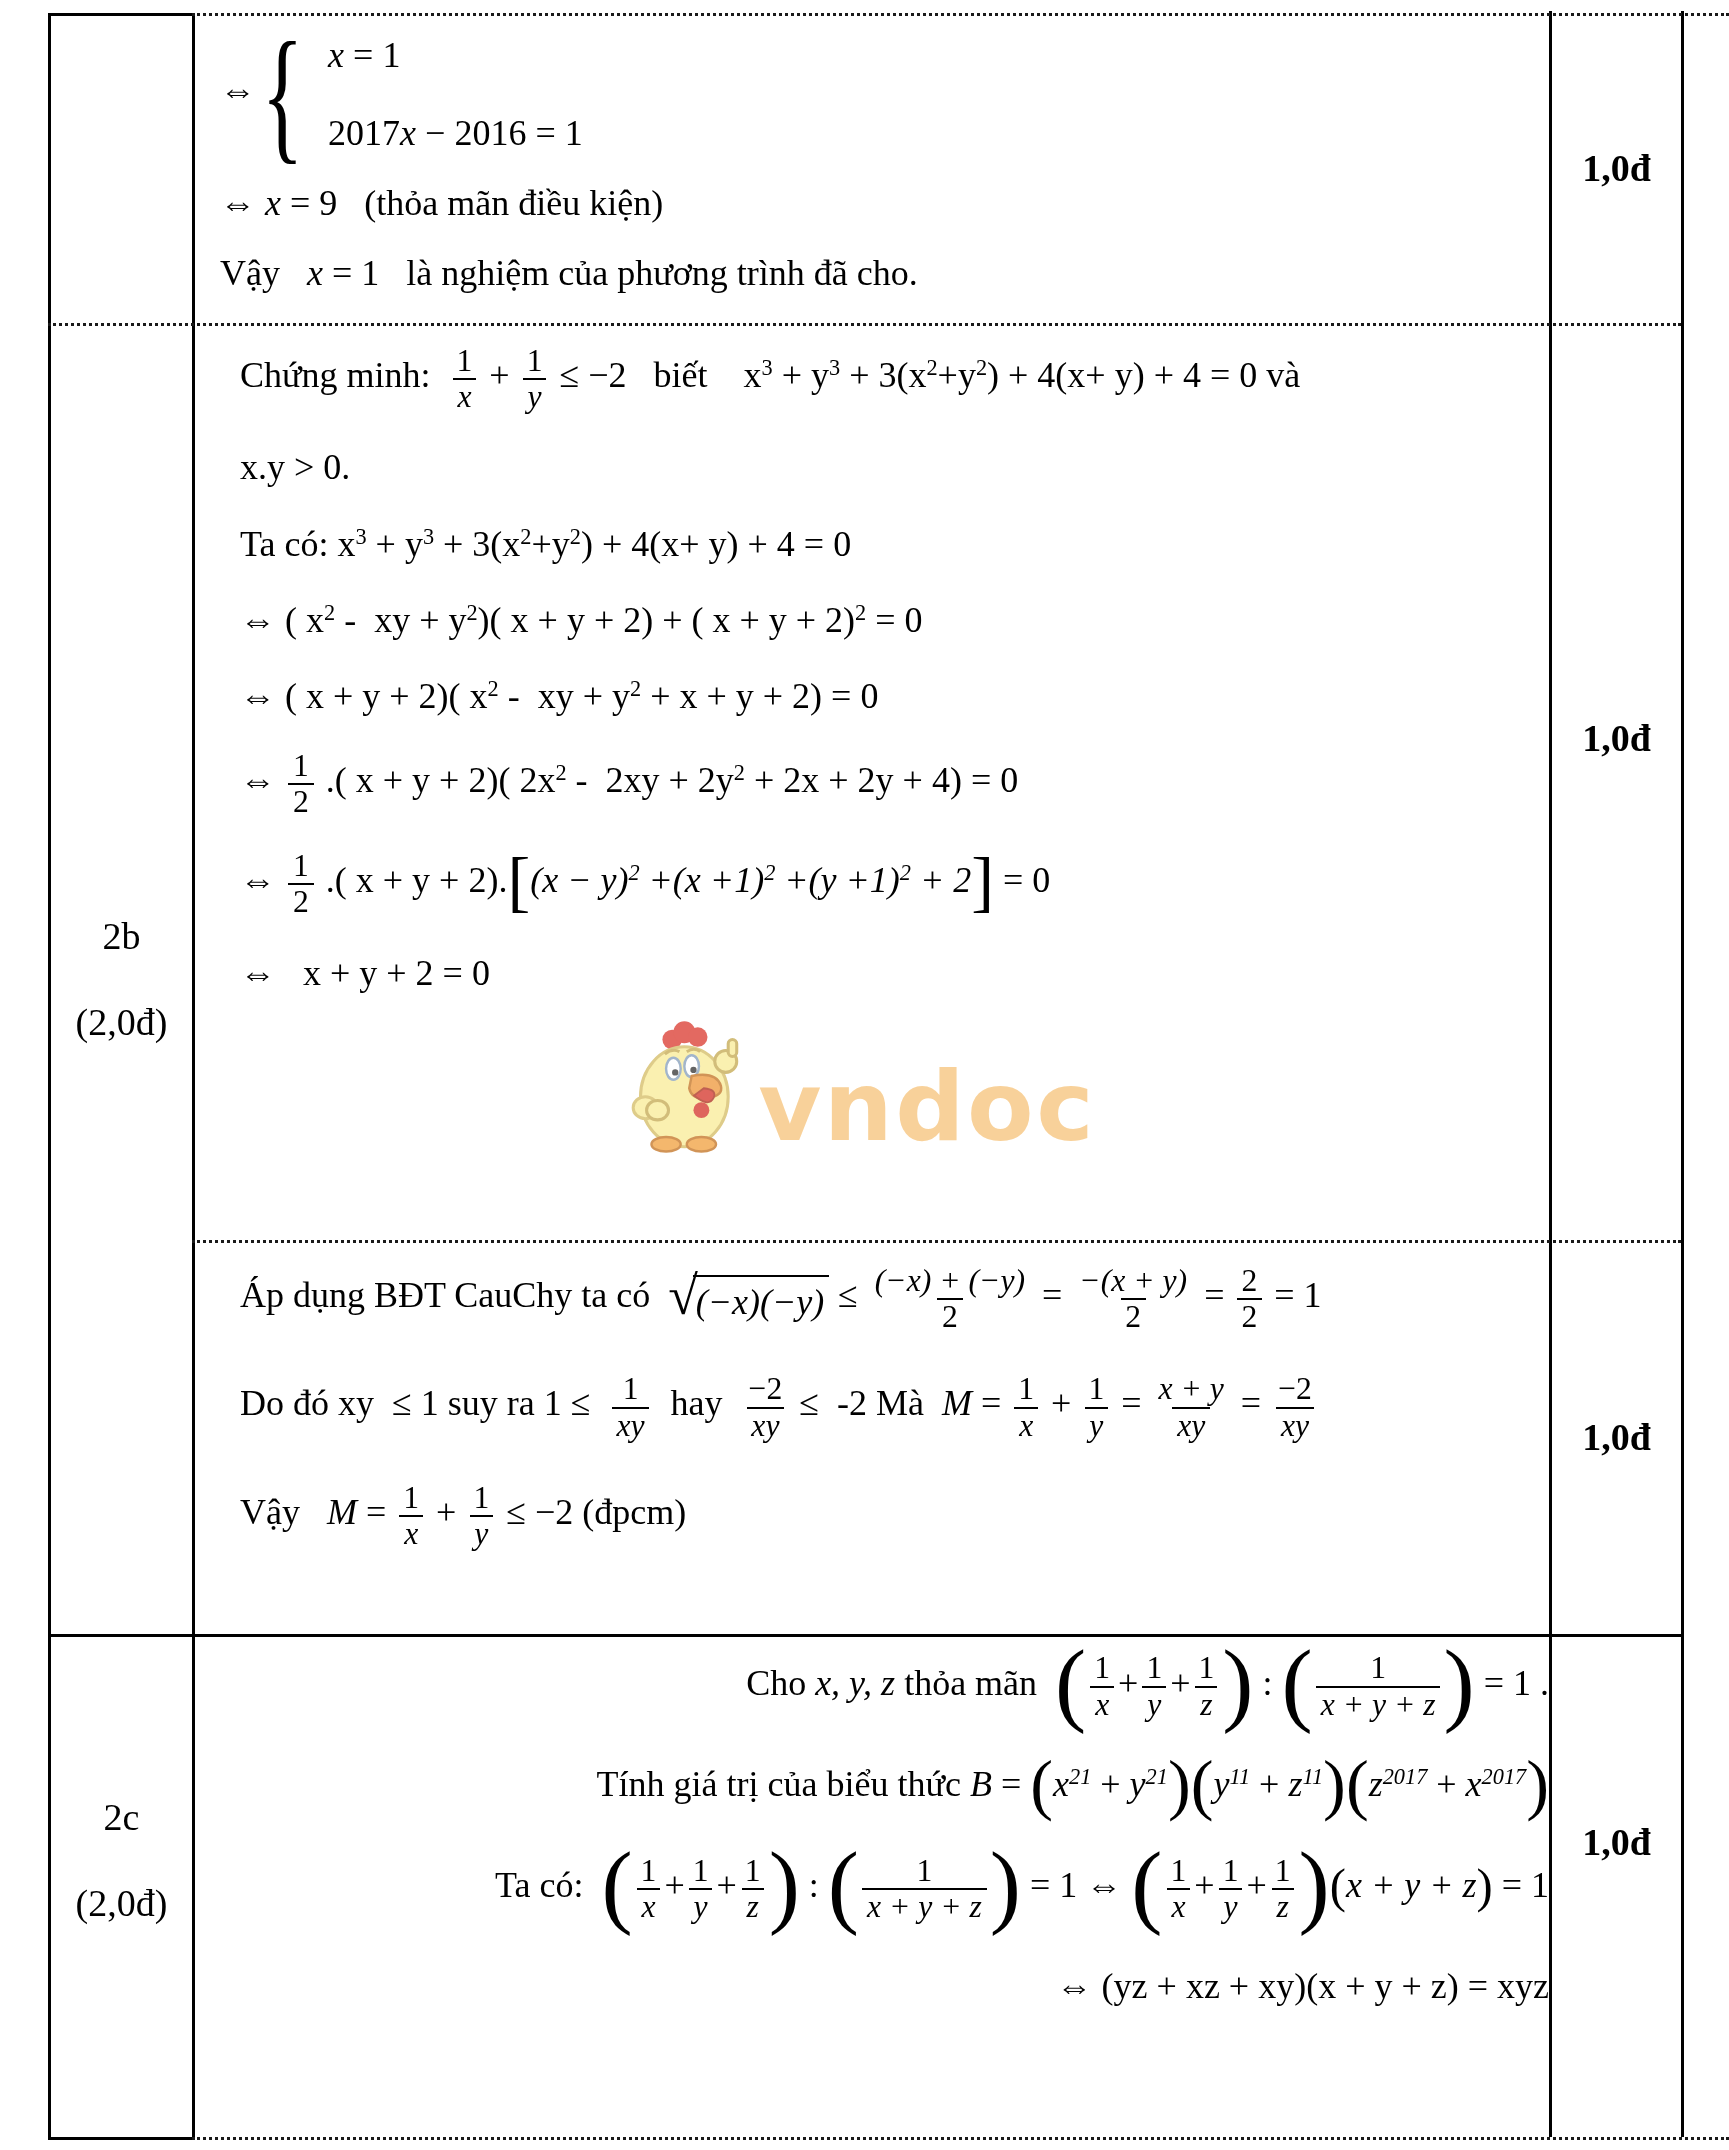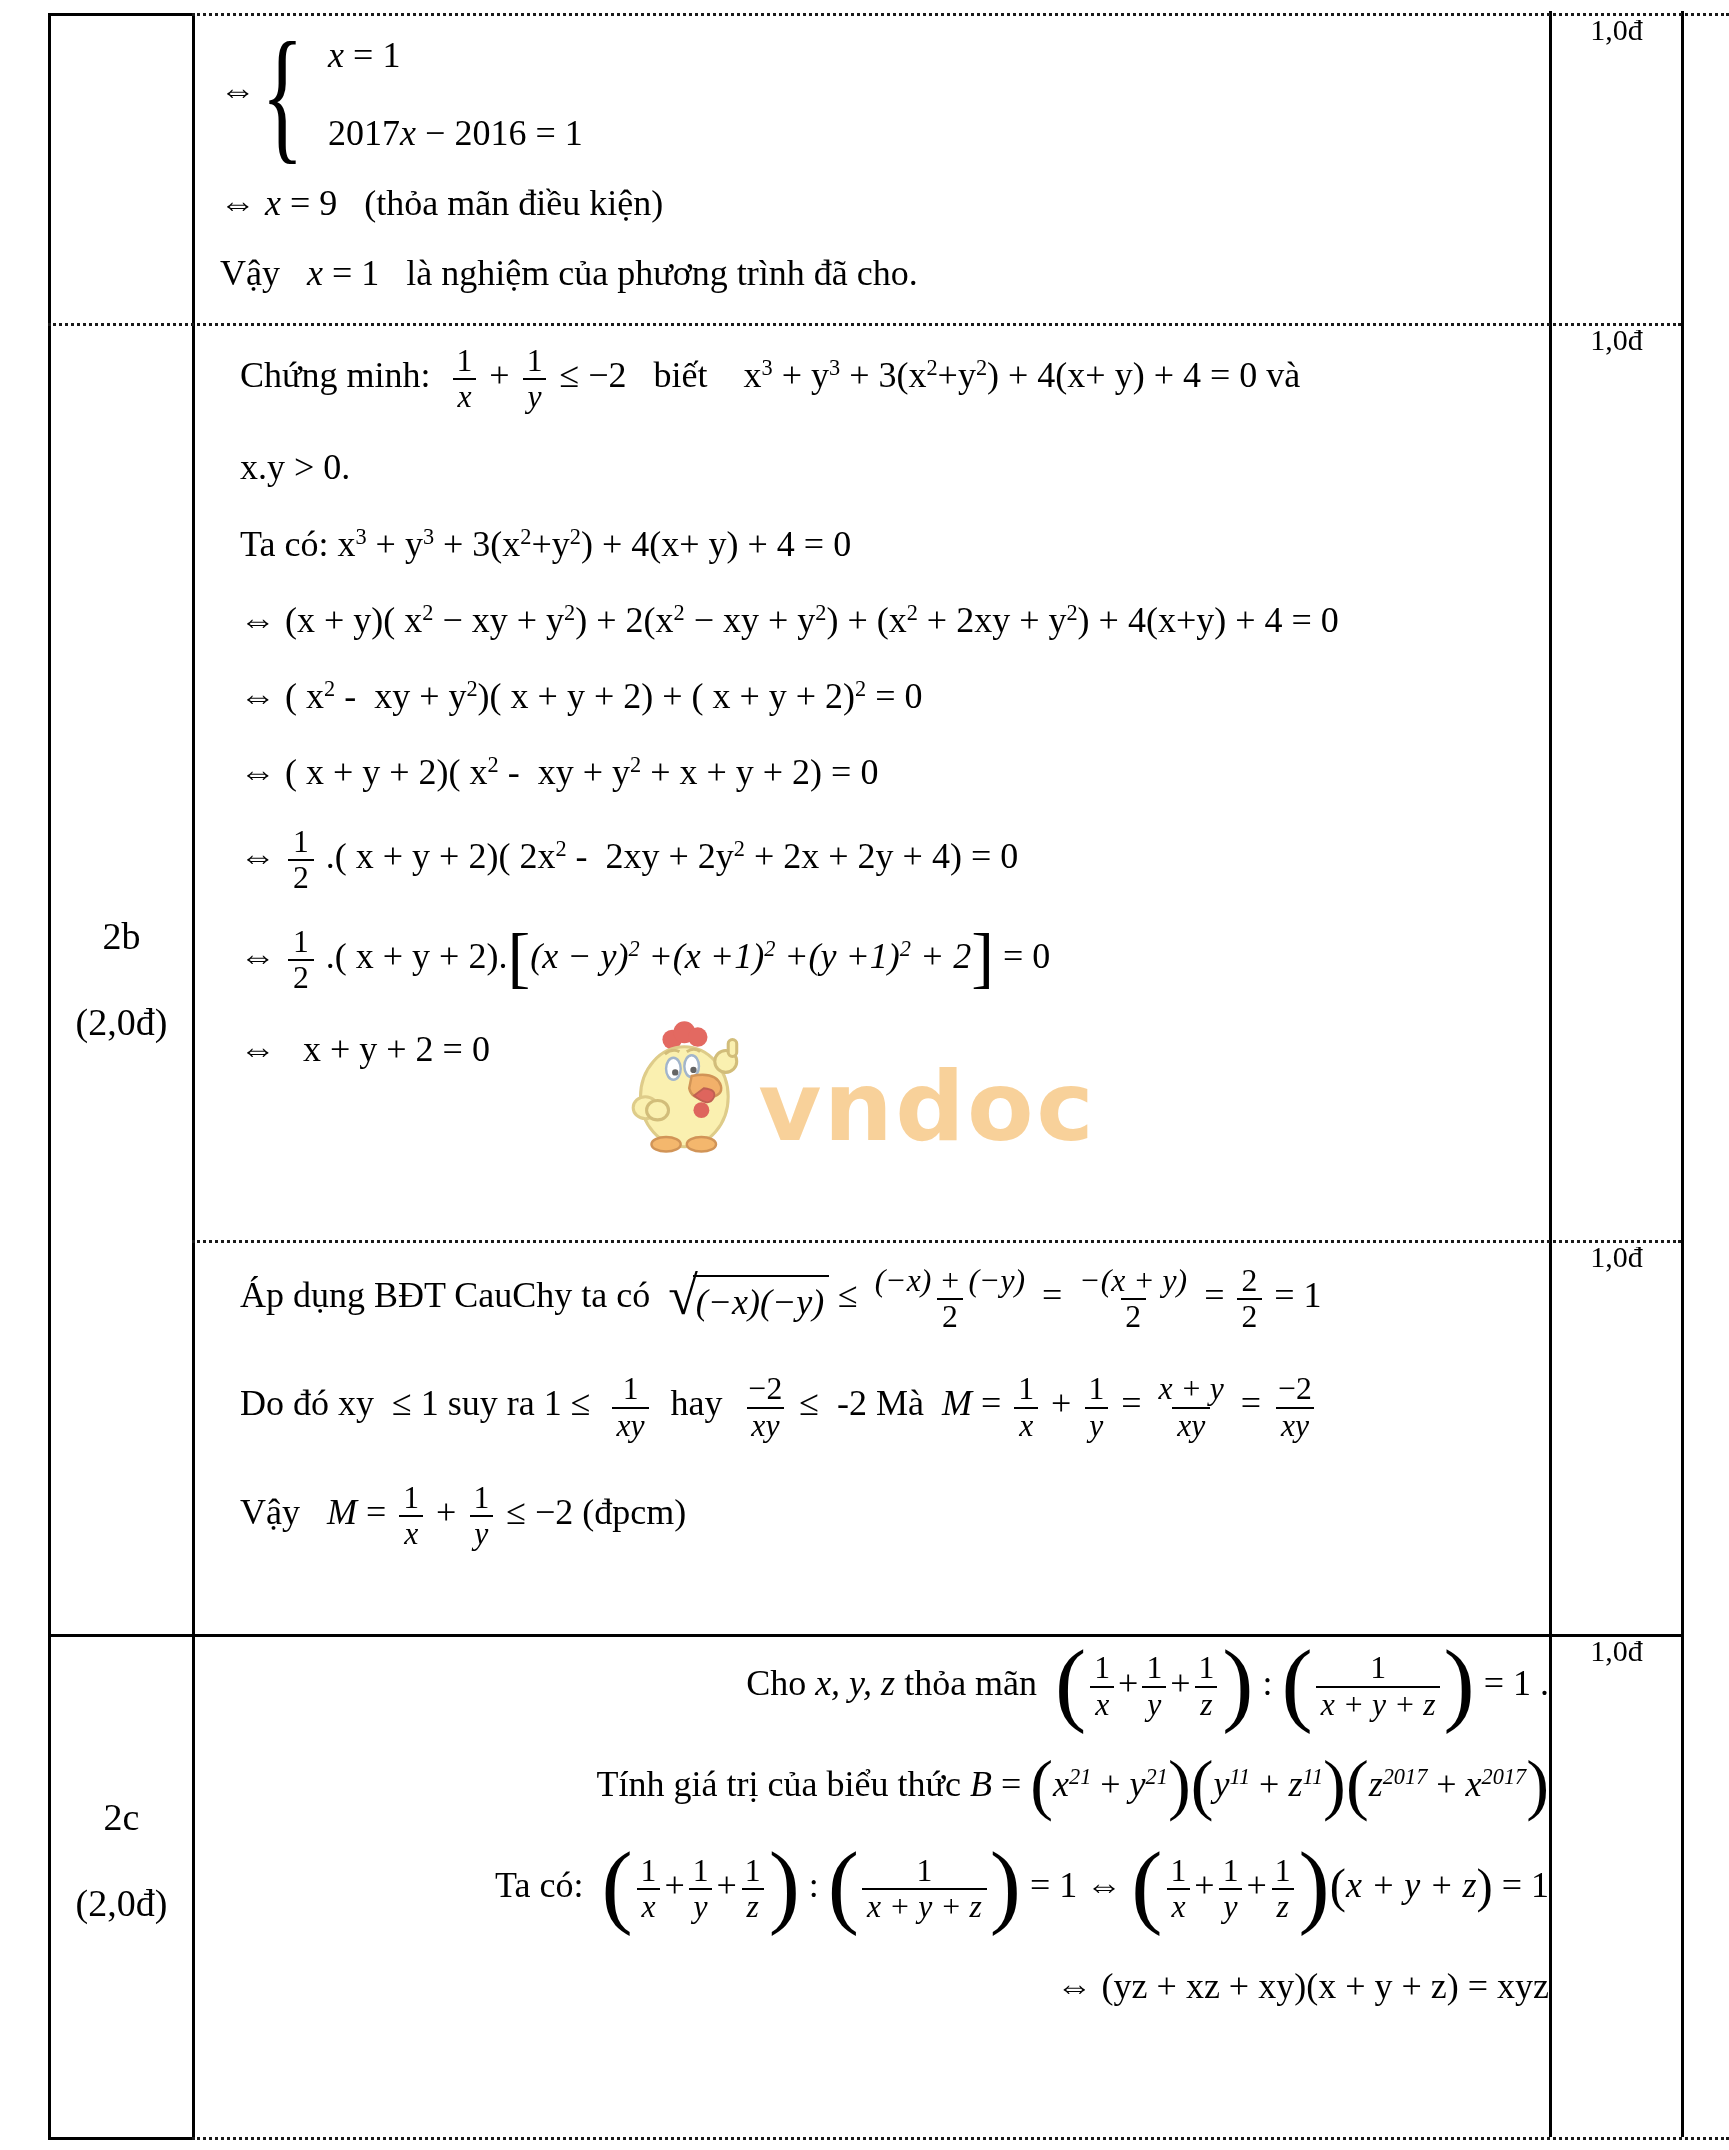--- a/index.html
+++ b/index.html
@@ -7,21 +7,21 @@
     position:relative; width:1729px; height:2151px; background:#fff;
     font-family:"Liberation Serif","DejaVu Serif",serif; color:#000; overflow:hidden;
   }
   
   .vline{position:absolute; width:0; border-left:3.2px solid #000;}
   .hsolid{position:absolute; height:0; border-top:3.2px solid #000;}
   .hdot{position:absolute; height:0; border-top:3.2px dotted #1a1a1a;}
   
   .cell{position:absolute; box-sizing:border-box; z-index:2;}
   .label-cell{display:flex; flex-direction:column; align-items:center; justify-content:center; gap:42px; font-size:38px;}
-  .pts-cell{display:flex; align-items:flex-start; justify-content:center; font-size:30px;}
+  .pts-cell{display:flex; align-items:center; justify-content:center; font-size:38px;font-weight:bold;}
   .content-cell{display:flex; flex-direction:column; align-items:flex-start; font-size:36px;}
   
   .mline{white-space:pre; line-height:1.28;}
   .it{font-style:italic;}
   sup.sp{font-size:0.62em; line-height:0; vertical-align:0.55em;}
   .frac{display:inline-flex; flex-direction:column; align-items:center; vertical-align:middle;
         margin:0 3.2px; font-size:0.88em; line-height:1.08; text-align:center;}
   .frac .num{padding:0 4.8px;}
   .frac .den{border-top:2.4px solid #000; padding:0 4.8px;}
   .sqrt{display:inline-block; vertical-align:middle; white-space:pre;}
@@ -92,21 +92,20 @@
   </div>
 
   <div class="cell label-cell" style="left:51px; top:323px; width:141px; height:1312px;">
     <span>2b</span>
     <span>(2,0đ)</span>
   </div>
   <div class="cell content-cell" style="left:196px; top:323px; width:1353px; height:917px; padding:21px 8px 0 44px; gap:30px;">
       <div class="mline"><span>Chứng minh:  </span><span class="frac"><span class="num"><span>1</span></span><span class="den"><span class="it">x</span></span></span><span> + </span><span class="frac"><span class="num"><span>1</span></span><span class="den"><span class="it">y</span></span></span><span> ≤ −2   biết    x</span><sup class="sp">3</sup><span> + y</span><sup class="sp">3</sup><span> + 3(x</span><sup class="sp">2</sup><span>+y</span><sup class="sp">2</sup><span>) + 4(x+ y) + 4 = 0 và</span></div>
       <div class="mline"><span>x.y &gt; 0.</span></div>
       <div class="mline"><span>Ta có: x</span><sup class="sp">3</sup><span> + y</span><sup class="sp">3</sup><span> + 3(x</span><sup class="sp">2</sup><span>+y</span><sup class="sp">2</sup><span>) + 4(x+ y) + 4 = 0</span></div>
-      <div class="mline"><span>⇔ (x + y)( x</span><sup class="sp">2</sup><span> − xy + y</span><sup class="sp">2</sup><span>) + 2(x</span><sup class="sp">2</sup><span> − xy + y</span><sup class="sp">2</sup><span>) + (x</span><sup class="sp">2</sup><span> + 2xy + y</span><sup class="sp">2</sup><span>) + 4(x+y) + 4 = 0</span></div>
       <div class="mline"><span>⇔ ( x</span><sup class="sp">2</sup><span> -  xy + y</span><sup class="sp">2</sup><span>)( x + y + 2) + ( x + y + 2)</span><sup class="sp">2</sup><span> = 0</span></div>
       <div class="mline"><span>⇔ ( x + y + 2)( x</span><sup class="sp">2</sup><span> -  xy + y</span><sup class="sp">2</sup><span> + x + y + 2) = 0</span></div>
       <div class="mline"><span>⇔ </span><span class="frac"><span class="num"><span>1</span></span><span class="den"><span>2</span></span></span><span> .( x + y + 2)( 2x</span><sup class="sp">2</sup><span> -  2xy + 2y</span><sup class="sp">2</sup><span> + 2x + 2y + 4) = 0</span></div>
       <div class="mline"><span>⇔ </span><span class="frac"><span class="num"><span>1</span></span><span class="den"><span>2</span></span></span><span> .( x + y + 2).</span><span class="big" style="font-size: 1.9em;">[</span><span class="it">(x − y)</span><sup class="sp it">2</sup><span class="it"> +(x +1)</span><sup class="sp it">2</sup><span class="it"> +(y +1)</span><sup class="sp it">2</sup><span class="it"> + 2</span><span class="big" style="font-size: 1.9em;">]</span><span> = 0</span></div>
       <div class="mline"><span>⇔   x + y + 2 = 0</span></div>
     </div>
   <div class="cell pts-cell" style="left:1552px; top:323px; width:129px; height:917px; padding-bottom:88px;">
     <span>1,0đ</span>
   </div>
   <div class="cell content-cell" style="left:196px; top:1240px; width:1353px; height:394px; padding:24px 0 0 44px; gap:38px;">

